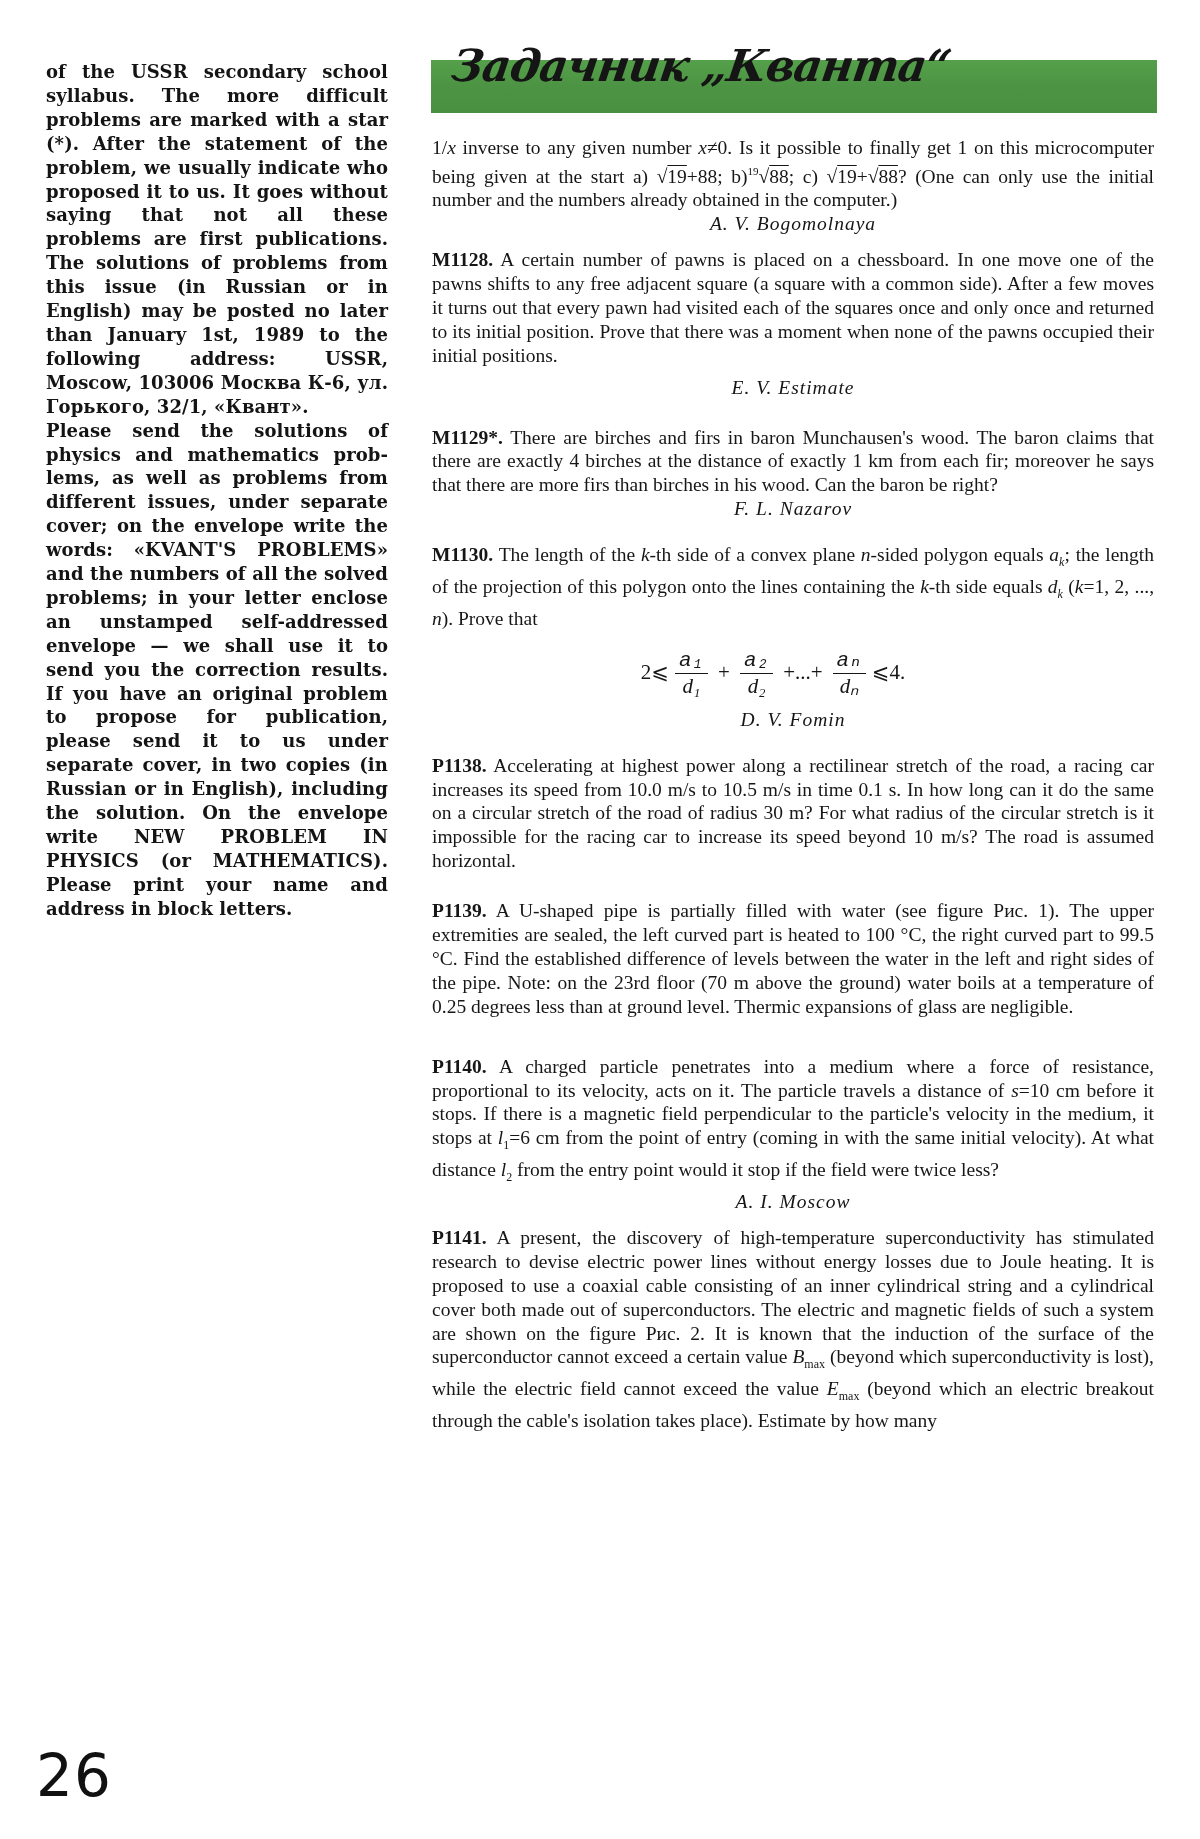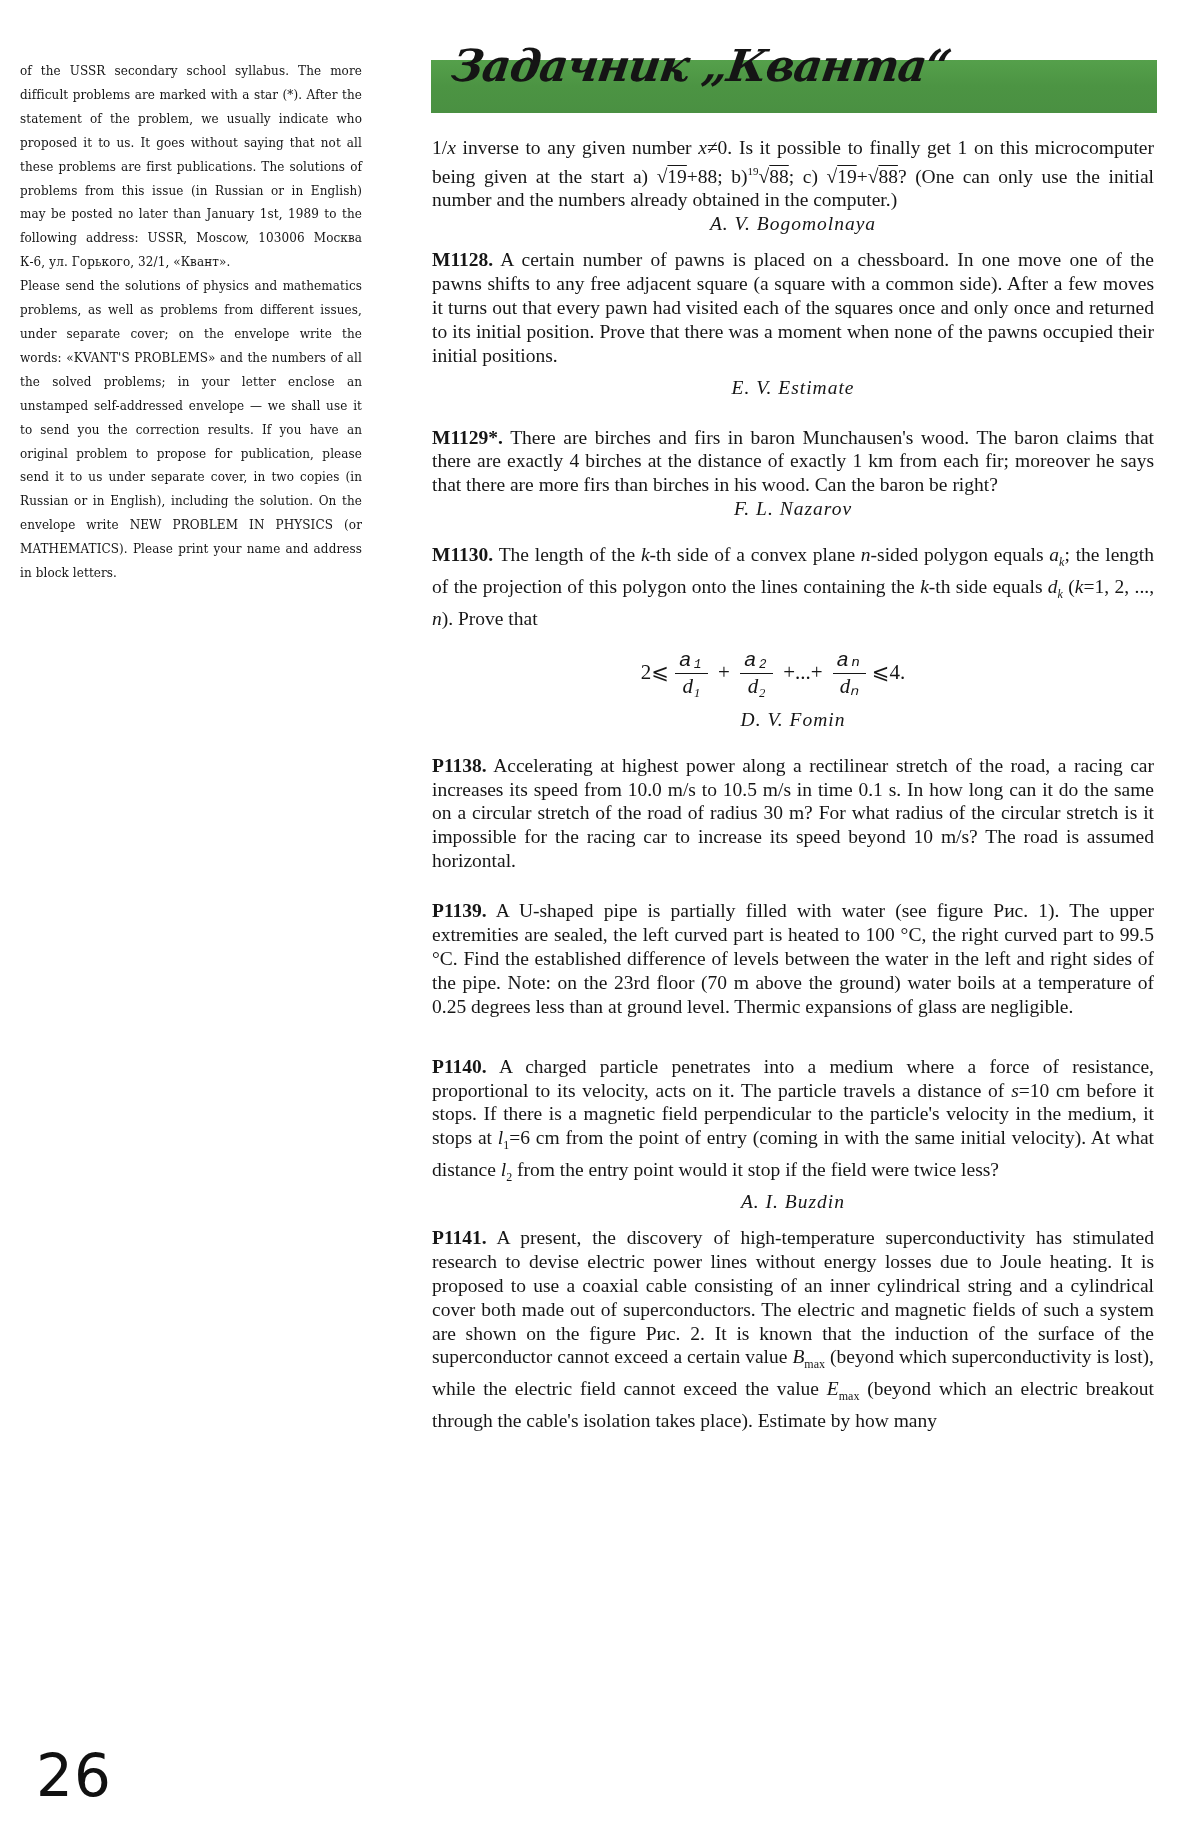--- a/index.html
+++ b/index.html
@@ -1,23 +1,23 @@
 <!DOCTYPE html>
 <html><head>
 <meta charset="utf-8">
 <style>
   html, body { margin: 0; padding: 0; background: #ffffff; }
   body { width: 1200px; height: 1839px; position: relative; overflow: hidden; color: #141414; }
   .page { position: absolute; inset: 0; }
 
   
   .left-col {
-    position: absolute; left: 20px; top: 60px; width: 342px;
-    font-family: "DejaVu Serif", serif; font-weight: normal;
-    font-size: 12px; line-height: 23.9px; text-align: justify;
+    position: absolute; left: 46px; top: 60px; width: 342px;
+    font-family: "DejaVu Serif", serif; font-weight: bold;
+    font-size: 18px; line-height: 23.9px; text-align: justify;
     hyphens: manual; letter-spacing: 0.1px;
   }
   .left-col p { margin: 0; }
 
   
   .page-number {
     position: absolute; left: 36px; top: 1742px;
     font-family: "DejaVu Sans", sans-serif; font-size: 58px; font-weight: normal;
     color: #111; letter-spacing: 1px;
   }
@@ -134,21 +134,21 @@
     <div class="gap-l"></div>
 
     <div class="problem">
       <p><span class="pid">P1139.</span><span> A U-shaped pipe is partially filled with water (see figure Рис. 1). The upper extremities are sealed, the left curved part is heated to 100 °C, the right curved part to 99.5 °C. Find the established difference of levels between the water in the left and right sides of the pipe. Note: on the 23rd floor (70 m above the ground) water boils at a temperature of 0.25 degrees less than at ground level. Thermic expansions of glass are negligible.</span></p>
     </div>
 
     <div style="height:36px"></div>
 
     <div class="problem">
       <p><span class="pid">P1140.</span><span> A charged particle penetrates into a medium where a force of resistance, proportional to its velocity, acts on it. The particle travels a distance of </span><i class="v">s</i><span>=10 cm before it stops. If there is a magnetic field perpendicular to the particle's velocity in the medium, it stops at </span><i class="v">l</i><sub>1</sub><span>=6 cm from the point of entry (coming in with the same initial velocity). At what distance </span><i class="v">l</i><sub>2</sub><span> from the entry point would it stop if the field were twice less?</span></p>
-      <p class="author">A. I. Buzdin</p>
+      <p class="author">A. I. Moscow</p>
     </div>
 
     <div class="gap-s"></div>
 
     <div class="problem">
       <p><span class="pid">P1141.</span><span> A present, the discovery of high-temperature super­conductivity has stimulated research to devise electric power lines without energy losses due to Joule heating. It is proposed to use a coaxial cable consisting of an inner cylindrical string and a cylindrical cover both made out of superconductors. The electric and magnetic fields of such a system are shown on the figure Рис. 2. It is known that the induction of the surface of the superconductor cannot exceed a certain value </span><i class="v">B</i><sub>max</sub><span> (beyond which superconductivity is lost), while the electric field cannot exceed the value </span><i class="v">E</i><sub>max</sub><span> (beyond which an electric breakout through the cable's isolation takes place). Estimate by how many</span></p>
     </div>
 
   </div>
 </div>

